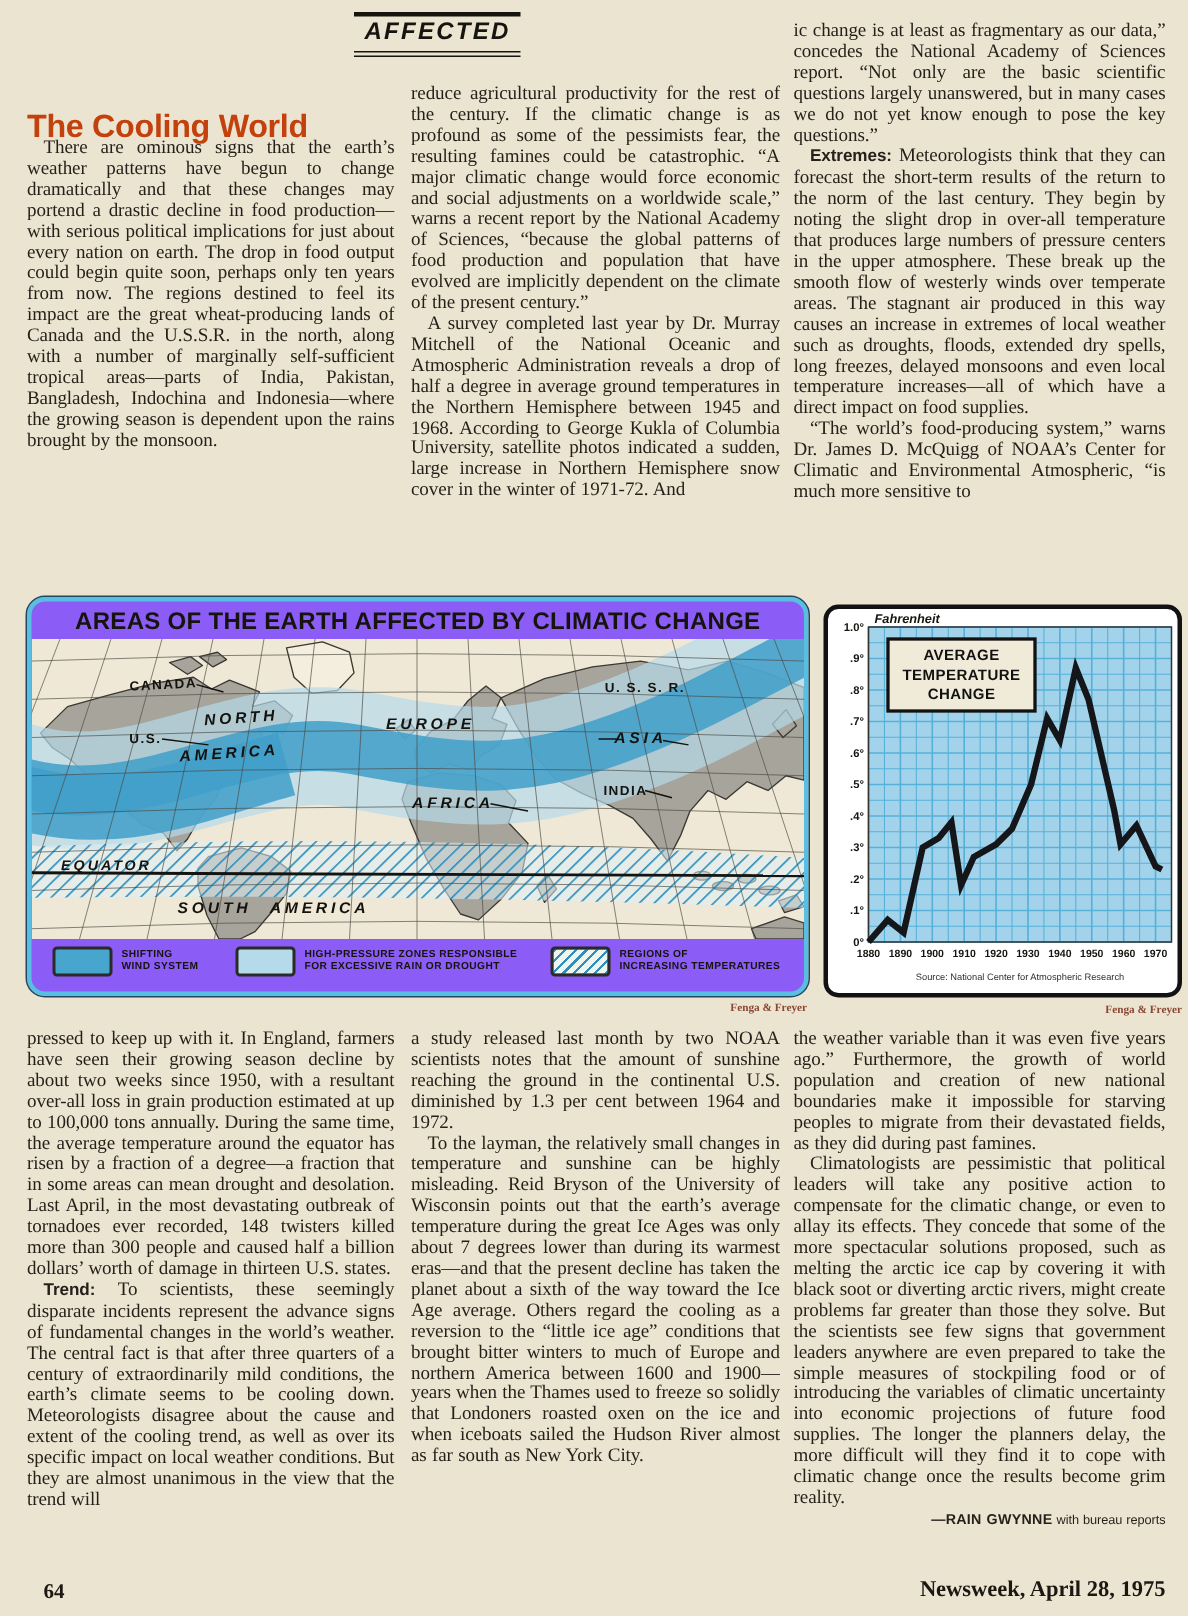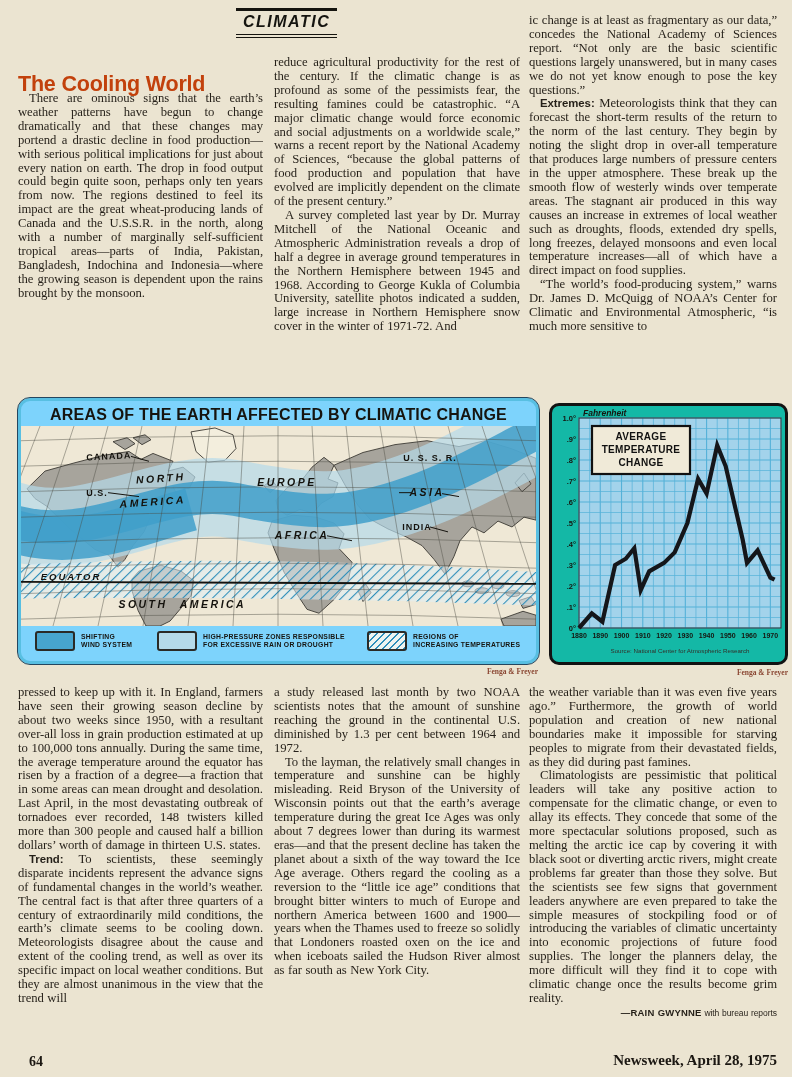--- a/index.html
+++ b/index.html
@@ -24,57 +24,57 @@
   #top3{left:529px;top:14px;height:380px;width:248px;}
   #bot1{left:18px;top:686px;height:356px;}
   #bot2{left:274px;top:686px;height:356px;width:246px;}
   #bot3{left:529px;top:686px;height:362px;width:248px;}
   .byline{text-align:right;margin-top:4px;font-family:"Liberation Sans",sans-serif;}
   .byline b{font-size:9.5px;letter-spacing:.2px;}
   .byline span{font-size:8.5px;}
   
   .map-box{left:18px;top:398px;width:521px;height:266px;box-sizing:border-box;
            border:3px solid #58bfe2;outline:1.5px solid #24465f;border-radius:12px;
-           background:#7dd3fc;overflow:hidden;}
+           background:#8b5cf6;overflow:hidden;}
   .map-title{text-align:center;font:bold 16px "Liberation Sans",sans-serif;
              letter-spacing:.2px;color:#16140f;padding-top:5px;}
   #map-svg{display:block;width:515px;height:200px;margin-top:2px;}
   .legend-bar{position:relative;height:34px;}
   .leg-item{position:absolute;top:5px;display:flex;align-items:center;}
   .swatch{width:36px;height:16px;border:2px solid #2a2a26;border-radius:3px;flex:none;}
   .sw-solid-dark{background:#47a5ce;}
   .sw-solid-light{background:#b5dae9;}
   .sw-hatched{background:repeating-linear-gradient(135deg,#2f8fba 0 1.5px,#eef4f0 1.5px 5px);}
   .leg-lines{margin-left:6px;font:bold 6.8px/8.2px "Liberation Sans",sans-serif;
              letter-spacing:.3px;color:#16140f;}
   .credit{font:bold 7.5px "Liberation Serif",serif;color:#8a4632;text-align:right;}
   #map-credit{left:400px;top:667px;width:138px;}
   #chart-credit{left:688px;top:668px;width:100px;}
   
   .chart-box{left:549px;top:403px;width:239px;height:262px;box-sizing:border-box;
-             border:3px solid #121212;border-radius:10px;background:#14b8a6;overflow:hidden;}
+             border:3px solid #121212;border-radius:10px;background:#ffffff;overflow:hidden;}
   #chart-svg{display:block;width:233px;height:256px;}
   .ax-y{font:bold 7.5px "Liberation Sans",sans-serif;fill:#16150f;}
   .ax-x{font:bold 7px "Liberation Sans",sans-serif;fill:#16150f;}
   .fah{font:italic bold 8.5px "Liberation Sans",sans-serif;fill:#16150f;}
   .inset-t{font:bold 10px "Liberation Sans",sans-serif;fill:#111;text-anchor:middle;letter-spacing:.3px;}
   .src{font:6.2px "Liberation Sans",sans-serif;fill:#33302a;}
   
   .lbl-country{font:bold 9px "Liberation Sans",sans-serif;letter-spacing:1px;fill:#14120d;}
   .lbl-continent{font:italic bold 10.5px "Liberation Sans",sans-serif;letter-spacing:2.5px;fill:#14120d;}
   .lbl-equator{font:italic bold 9.5px "Liberation Sans",sans-serif;letter-spacing:2px;fill:#14120d;}
   
   .folio{left:18px;top:1054px;font:bold 14px "Liberation Serif",serif;color:#1b1712;margin-left:11px;}
   .issue{left:500px;top:1052px;width:277px;text-align:right;
          font:bold 15px "Liberation Serif",serif;color:#1b1712;}
 </style>
 </head>
 <body>
 
-<div class="abs science">CLIMATIC</div>
+<div class="abs science">AFFECTED</div>
 
 <h1 class="abs headline">The Cooling World</h1>
 
 <div class="abs col" id="top1">
   <p class="ind">There are ominous signs that the earth’s weather patterns have begun to change dramatically and that these changes may portend a drastic decline in food production—with serious political implications for just about every nation on earth. The drop in food output could begin quite soon, perhaps only ten years from now. The regions destined to feel its impact are the great wheat-producing lands of Canada and the U.S.S.R. in the north, along with a number of marginally self-sufficient tropical areas—parts of India, Pakistan, Bangladesh, Indochina and Indonesia—where the growing season is dependent upon the rains brought by the monsoon.</p>
 </div>
 <div class="abs col" id="top2">
   <p>reduce agricultural productivity for the rest of the century. If the climatic change is as profound as some of the pessimists fear, the resulting famines could be catastrophic. “A major climatic change would force economic and social adjustments on a worldwide scale,” warns a recent report by the National Academy of Sciences, “because the global patterns of food production and population that have evolved are implicitly dependent on the climate of the present century.”</p>
   <p class="ind">A survey completed last year by Dr. Murray Mitchell of the National Oceanic and Atmospheric Administration reveals a drop of half a degree in average ground temperatures in the Northern Hemisphere between 1945 and 1968. According to George Kukla of Columbia University, satellite photos indicated a sudden, large increase in Northern Hemisphere snow cover in the winter of 1971-72. And</p>
 </div>

